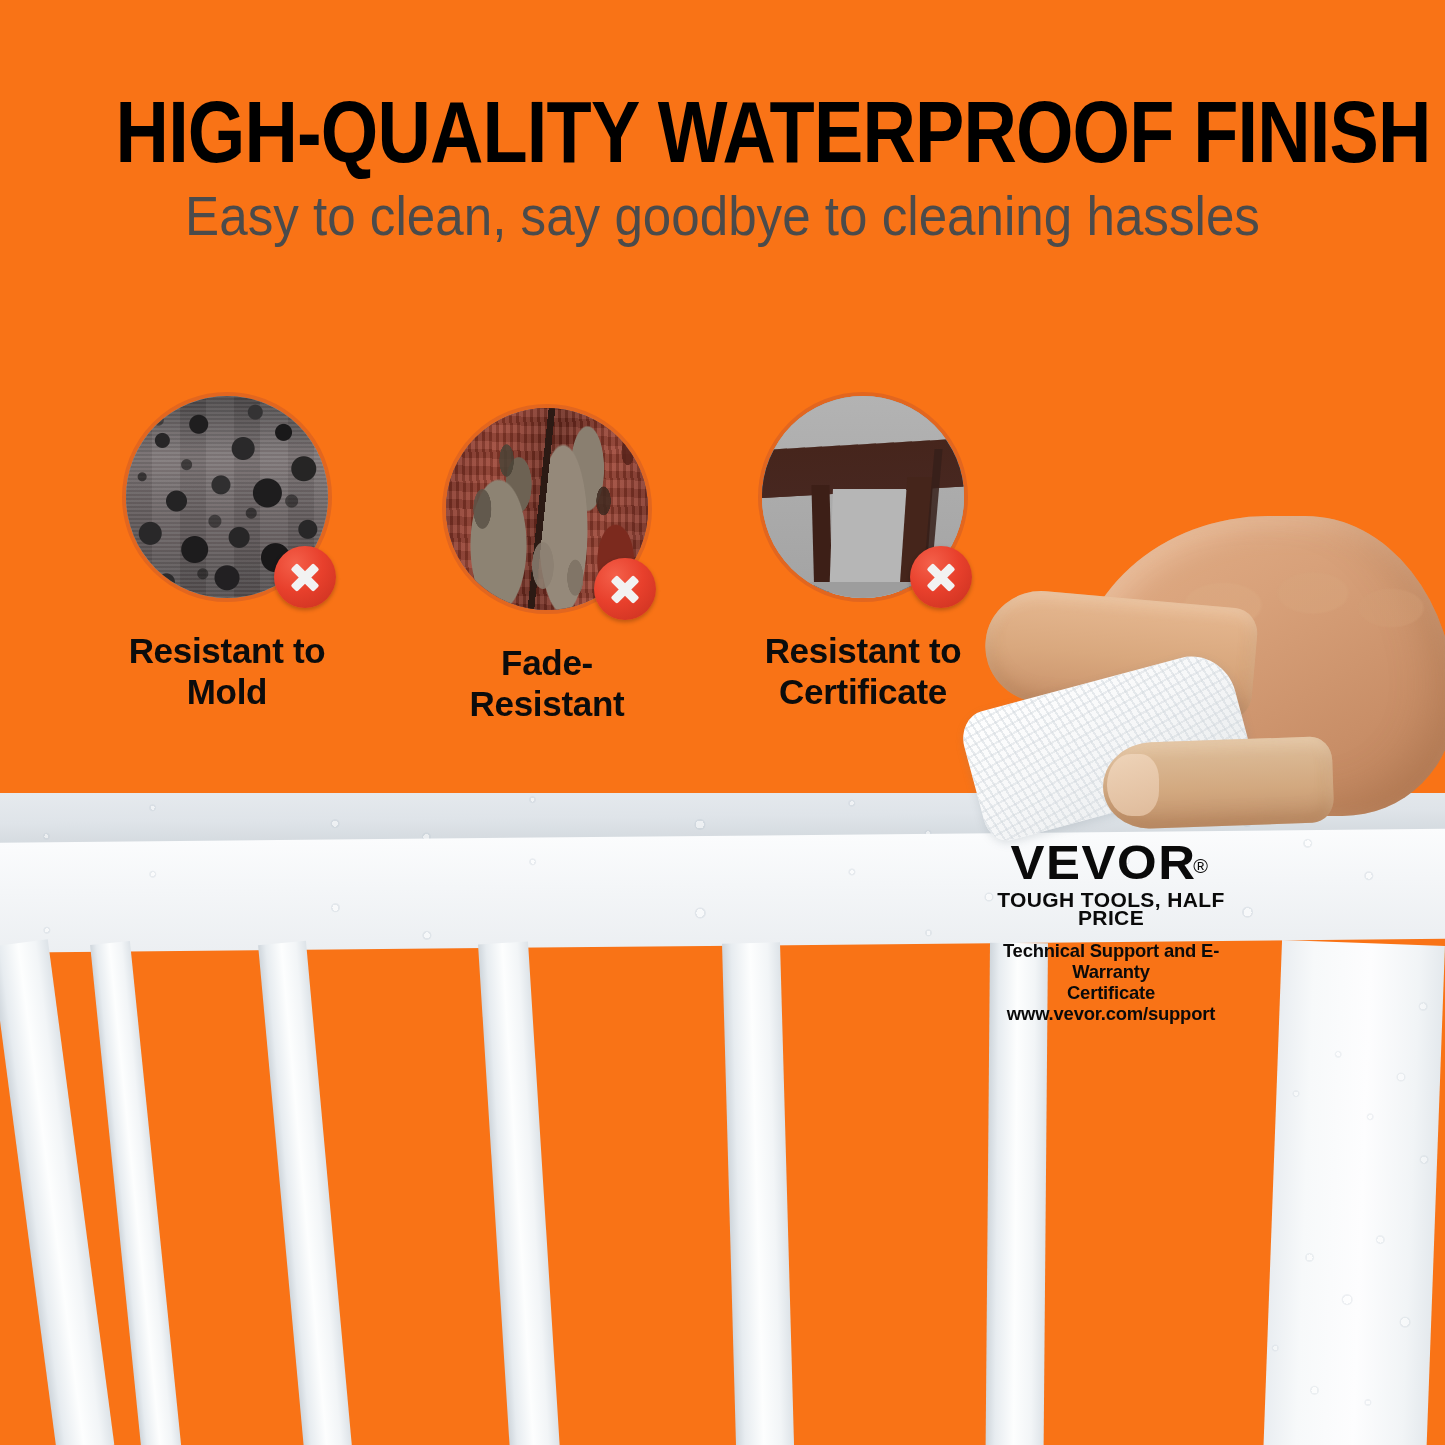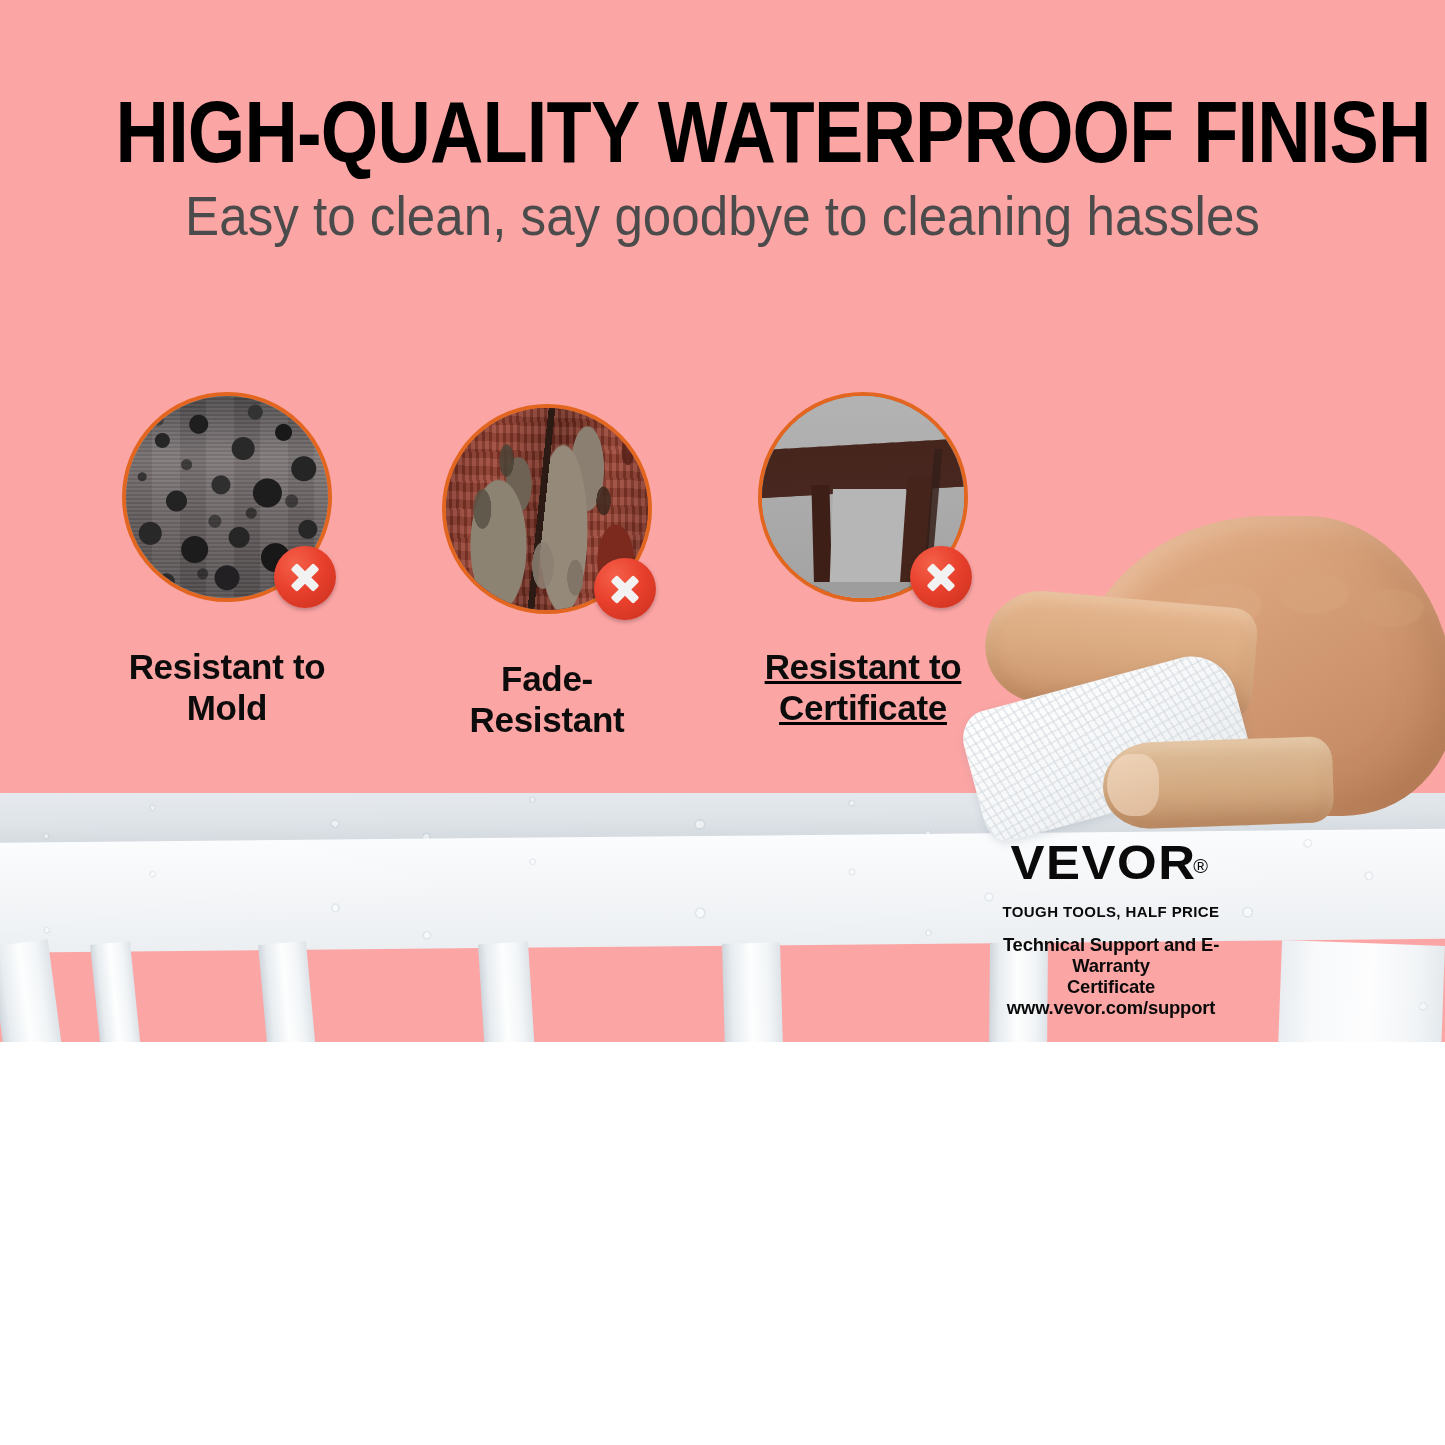--- a/index.html
+++ b/index.html
@@ -3,23 +3,23 @@
 <meta charset="utf-8">
 <style>
   html, body {
     margin: 0;
     padding: 0;
     background: #ffffff;
   }
   #stage {
     position: relative;
     width: 1445px;
-    height: 1042px;
+    height: 1445px;
     overflow: hidden;
-    background: #fca5a5;
+    background: #f97316;
     font-family: "Liberation Sans", sans-serif;
   }
 
   
   .headline {
     position: absolute;
     left: 0;
     top: 88px;
     width: 1445px;
     text-align: center;
@@ -214,21 +214,21 @@
     height: 9px;
     border-radius: 2px;
     background: #f2f2f2;
     margin-left: -16px;
     margin-top: -4.5px;
   }
   .badge-x::before { transform: rotate(45deg); }
   .badge-x::after  { transform: rotate(-45deg); }
 
   .feature-label {
-    margin-top: 44px;
+    margin-top: 28px;
     text-align: center;
     font-weight: 700;
     font-size: 35px;
     line-height: 41px;
     color: #0c0c0c;
     letter-spacing: -0.3px;
   }
 
   
   #railing {
@@ -382,23 +382,23 @@
     display: inline-block;
     transform: scaleX(1.04);
   }
   .brand-reg {
     font-size: 20px;
     vertical-align: super;
     line-height: 1;
     letter-spacing: 0;
   }
   .brand-tag {
-    margin-top: 16px;
+    margin-top: 4px;
     font-weight: 700;
-    font-size: 15px;
+    font-size: 21px;
     line-height: 18px;
     letter-spacing: 0.4px;
   }
   .brand-support {
     margin-top: 13px;
     font-weight: 700;
     font-size: 19px;
     line-height: 21px;
     letter-spacing: -0.2px;
     transform: scaleX(0.97);
@@ -425,21 +425,21 @@
   <div class="feature" style="left:432px; top:404px;">
     <div class="circle-wrap">
       <div class="circle">
         <div class="circle-inner tex-fade"></div>
       </div>
       <div class="badge-x"></div>
     </div>
     <div class="feature-label">Fade-Resistant</div>
   </div>
 
-  <div class="feature" style="left:748px; top:392px;text-decoration:underline;">
+  <div class="feature" style="left:748px; top:392px;">
     <div class="circle-wrap">
       <div class="circle">
         <div class="circle-inner tex-deform">
           <div class="sky"></div>
           <div class="lintel"></div>
           <div class="jamb-left"></div>
           <div class="panel"></div>
           <div class="jamb-right"></div>
           <div class="edge"></div>
           <div class="floor"></div>

